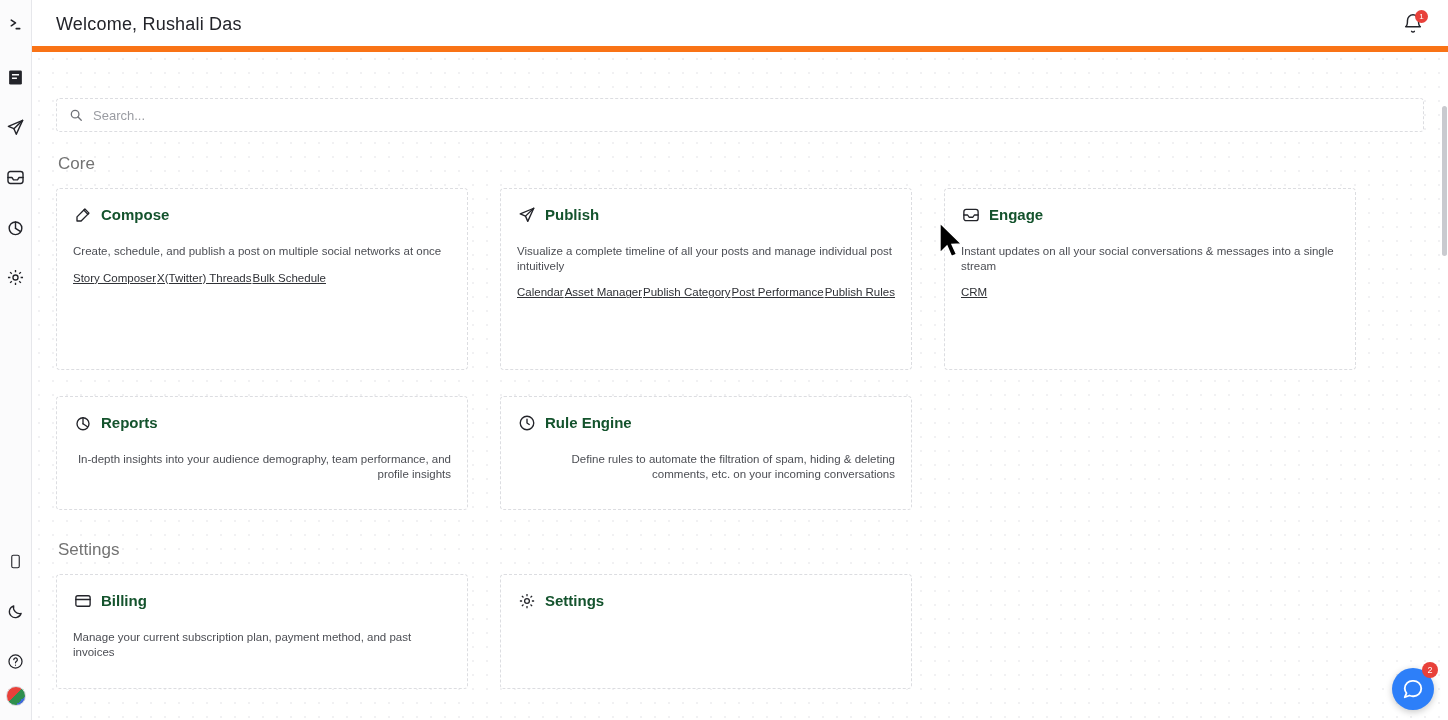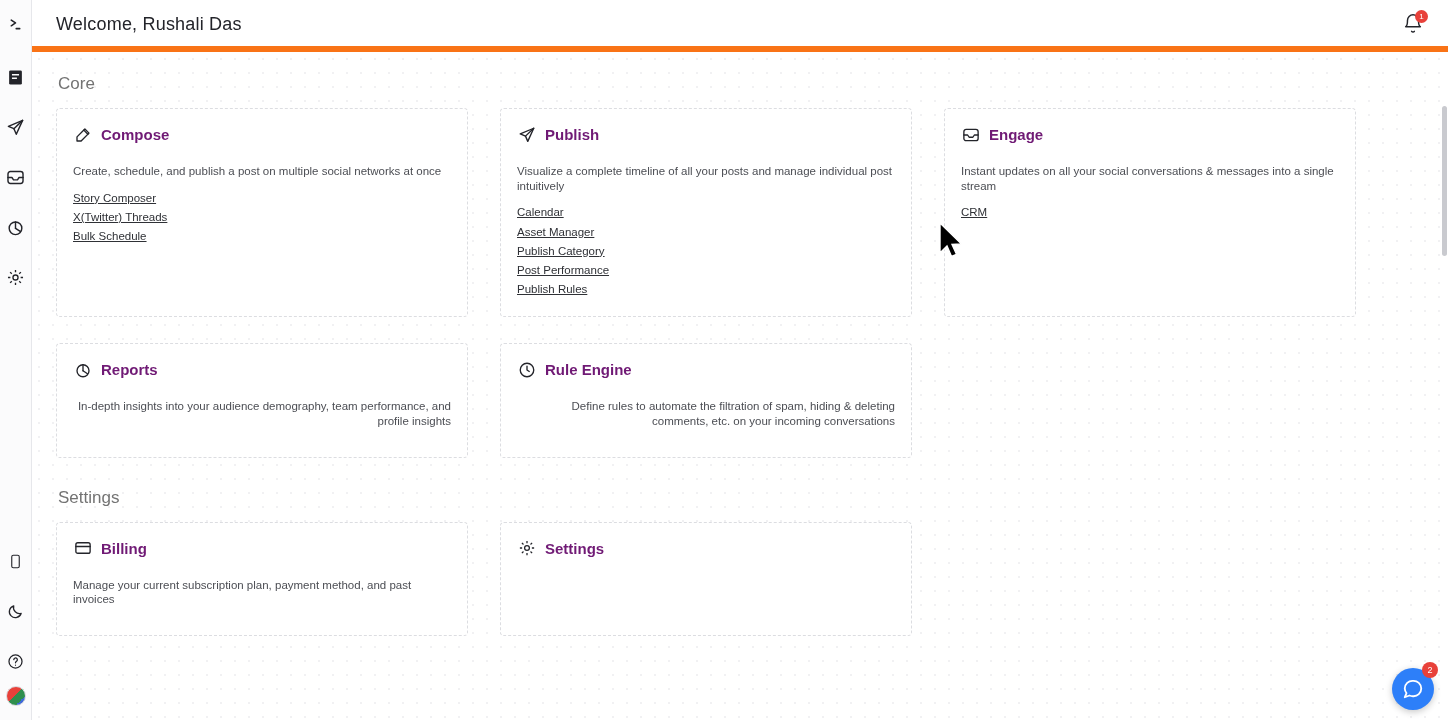--- a/index.html
+++ b/index.html
@@ -107,26 +107,26 @@
     border-radius: 4px;
     padding: 16px 16px 18px 16px;
     position: relative;
   }
   .card.w1 { width: 412px; }
   .card.h-main { min-height: 182px; }
   .card.h-sec  { min-height: 100px; }
 
   .card-head { display: flex; align-items: center; gap: 9px; margin-bottom: 11px; }
   .card-ico { width: 19px; height: 19px; color: #23242a; display: flex; align-items: center; justify-content: center; }
-  .card-title { font-size: 15px; color: #701a75; font-weight: 700; }
+  .card-title { font-size: 15px; color: #14532d; font-weight: 700; }
   .card-desc {
     font-size: 11.5px; color: #4c4e54; line-height: 1.28;
     max-width: 380px; margin-bottom: 10px; margin-top: 20px;
   }
-  .links { display: flex; flex-direction: column; gap: 1px; }
+  .links { display: flex; flex-direction: row; gap: 1px; }
   .links a {
     font-size: 11.5px; color: #2f3136;
     text-decoration: underline; line-height: 1.58;
     width: fit-content;
   }
 
   .cursor { position: absolute; left: 938px; top: 222px; z-index: 30; pointer-events: none; }
 
   .chat-bubble {
     position: absolute; right: 14px; bottom: 10px;
@@ -217,20 +217,29 @@
     <svg width="22" height="22" viewBox="0 0 24 24" fill="none" stroke="currentColor" stroke-width="1.6" stroke-linecap="round" stroke-linejoin="round">
         <path d="M18 8a6 6 0 10-12 0c0 6-2 7-2 7h16s-2-1-2-7z"></path>
         <path d="M10.5 20a1.8 1.8 0 003 0"></path>
       </svg>
   </div>
   <div class="bell-badge">1</div>
 </div>
 
 <div class="content">
 
+  <div class="search">
+    <span class="s-ico">
+      <svg width="14" height="14" viewBox="0 0 24 24" fill="none" stroke="currentColor" stroke-width="2.2" stroke-linecap="round">
+          <circle cx="10.5" cy="10.5" r="6.5"></circle>
+          <path d="M15.5 15.5L21 21"></path>
+        </svg>
+    </span>
+    <input type="text" placeholder="Search..." style="">
+  </div>
 
   <div class="section-title">Core</div>
 
   <div class="row">
 
     <div class="card w1 h-main">
       <div class="card-head">
         <span class="card-ico">
           <svg width="18" height="18" viewBox="0 0 24 24" fill="none" stroke="currentColor" stroke-width="1.8" stroke-linecap="round" stroke-linejoin="round">
               <path d="M4 14.5V20h5.5L20 9.5 14.5 4 4 14.5z"></path>

